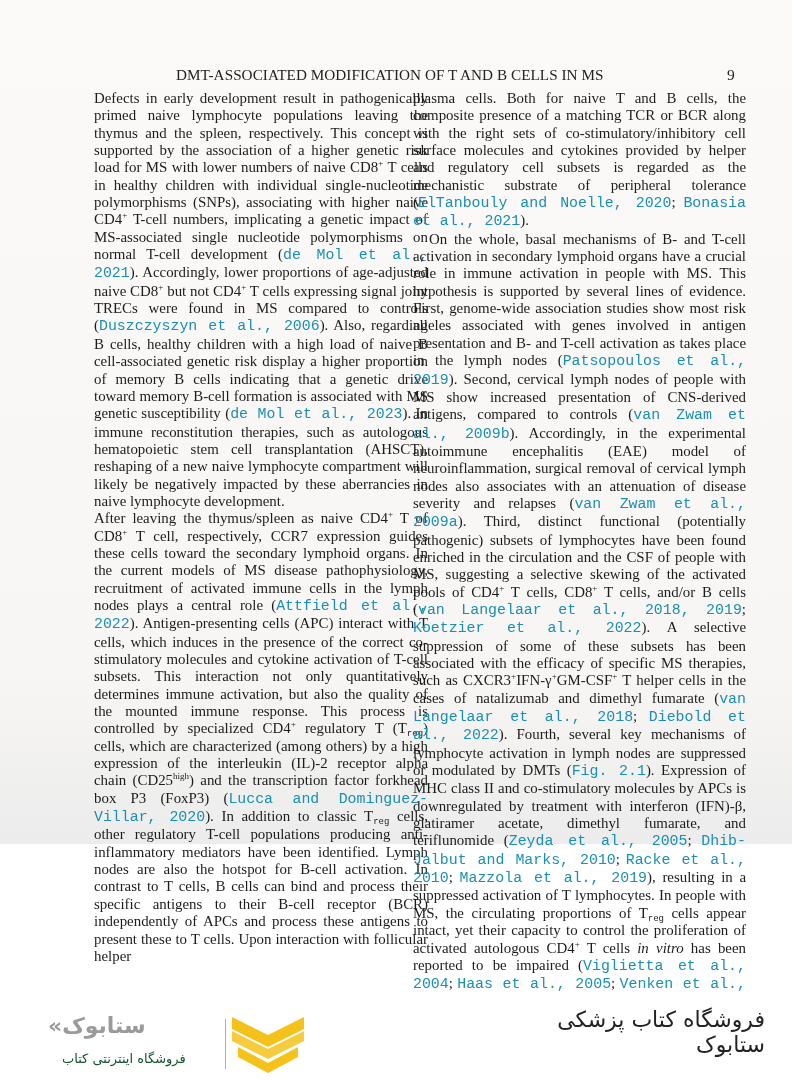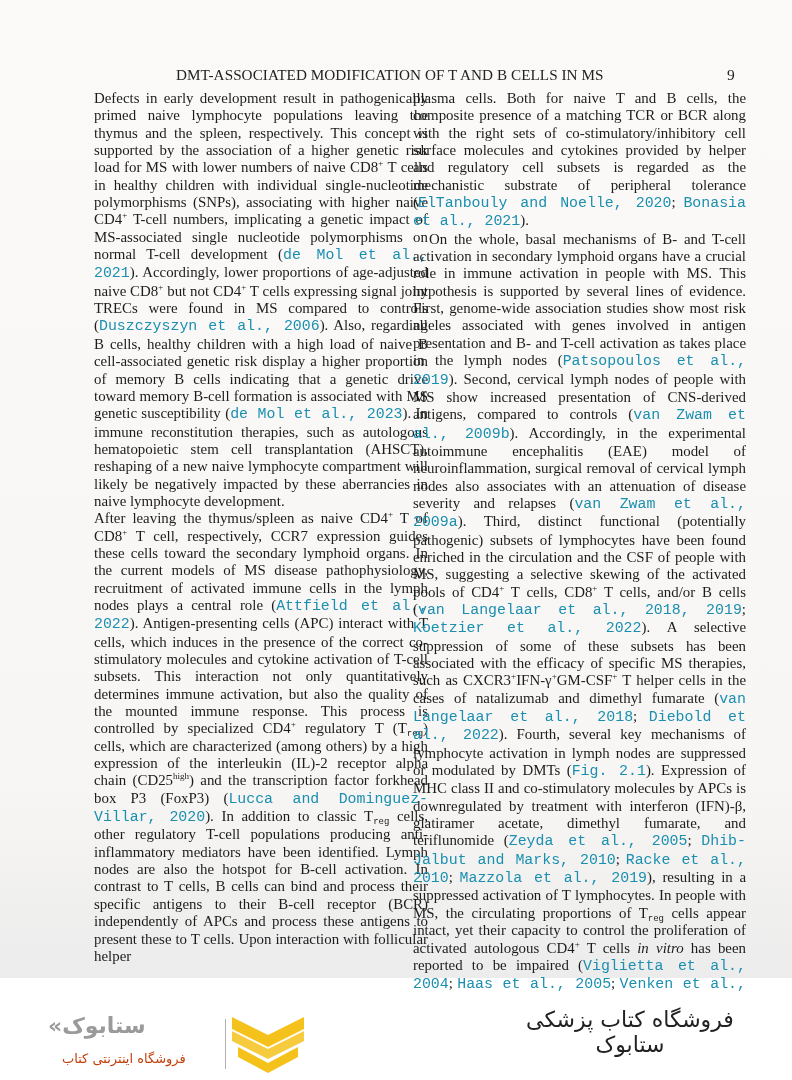--- a/index.html
+++ b/index.html
@@ -3,21 +3,21 @@
 <meta charset="utf-8">
 <style>
   html, body { margin: 0; padding: 0; }
   body {
     width: 792px; height: 1080px; position: relative; overflow: hidden;
     background: #ffffff;
     font-family: "Liberation Serif", "DejaVu Serif", serif;
     color: #1c1c1c;
   }
   .page {
-    position: absolute; left: 0; top: 0; width: 792px; height: 978px;
+    position: absolute; left: 0; top: 0; width: 792px; height: 844px;
     background: linear-gradient(to bottom, #fbfaf9 0%, #f7f6f4 80%, #ececec 100%);
   }
   .running-head {
     position: absolute; top: 66px; left: 0; width: 792px; height: 20px;
   }
   .running-head .title {
     position: absolute; left: 176px; top: 0; font-size: 15.2px; letter-spacing: 0.05px;
     color: #222;
   }
   .running-head .pageno {
@@ -41,26 +41,26 @@
   .banner {
     position: absolute; left: 0; top: 995px; width: 792px; height: 85px; background: #ffffff;
   }
   .logo-wrap { position: absolute; left: 48px; top: 18px; width: 250px; height: 58px; }
   .logo-word {
     position: absolute; left: 0px; top: 0px; font-family: "DejaVu Sans", sans-serif;
     font-size: 22px; font-weight: bold; color: #9a9a9a; letter-spacing: -1px;
   }
   .logo-sub {
     position: absolute; left: 14px; top: 38px; font-family: "DejaVu Sans", sans-serif;
-    font-size: 13px; color: #c2410c; direction: rtl;
+    font-size: 13px; color: #14532d; direction: rtl;
   }
   .logo-divider { position: absolute; left: 225px; top: 24px; width: 1px; height: 50px; background: #b0b0b0; }
   .logo-mark { position: absolute; left: 232px; top: 22px; }
   .shop-fa {
-    position: absolute; left: 495px; top: 12px; width: 270px; text-align: center; direction: rtl;
+    position: absolute; left: 495px; top: 12px; width: 270px; text-align: right; direction: rtl;
     font-family: "DejaVu Sans", sans-serif; font-size: 22px; color: #222;
   }
   .shop-url {
     position: absolute; left: 404px; top: 44px; width: 370px;
     font-family: "DejaVu Sans", sans-serif; font-size: 25px; letter-spacing: 7px; color: #1e1e1e;
   }
   .shop-url .accent { color: #f5c21b; }
 </style>
 </head>
 <body>

